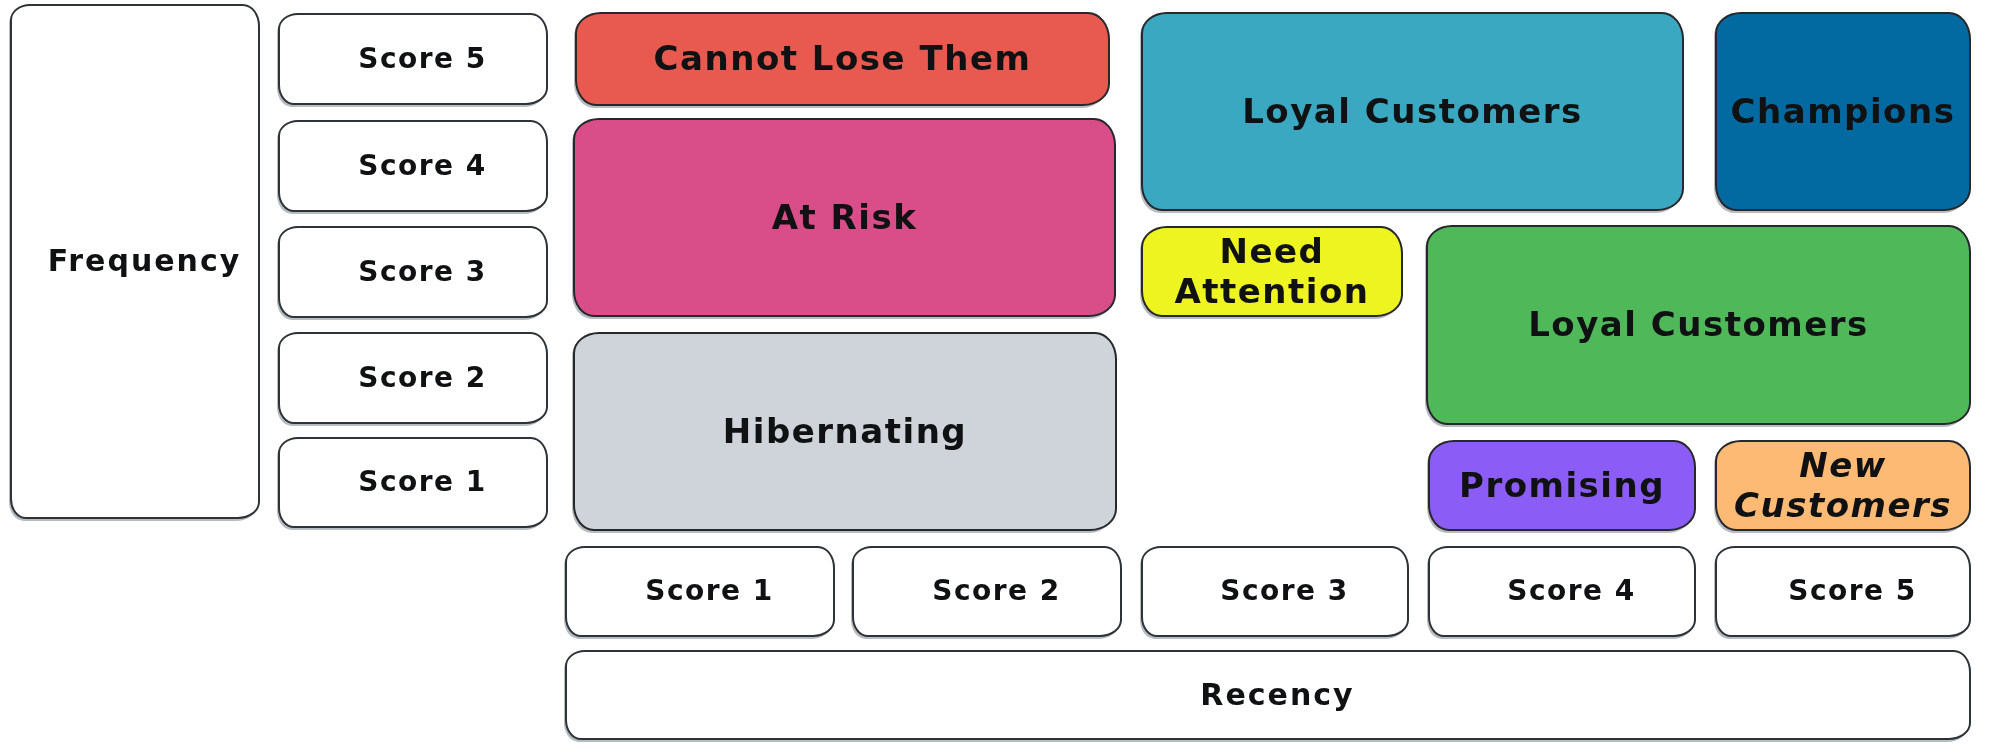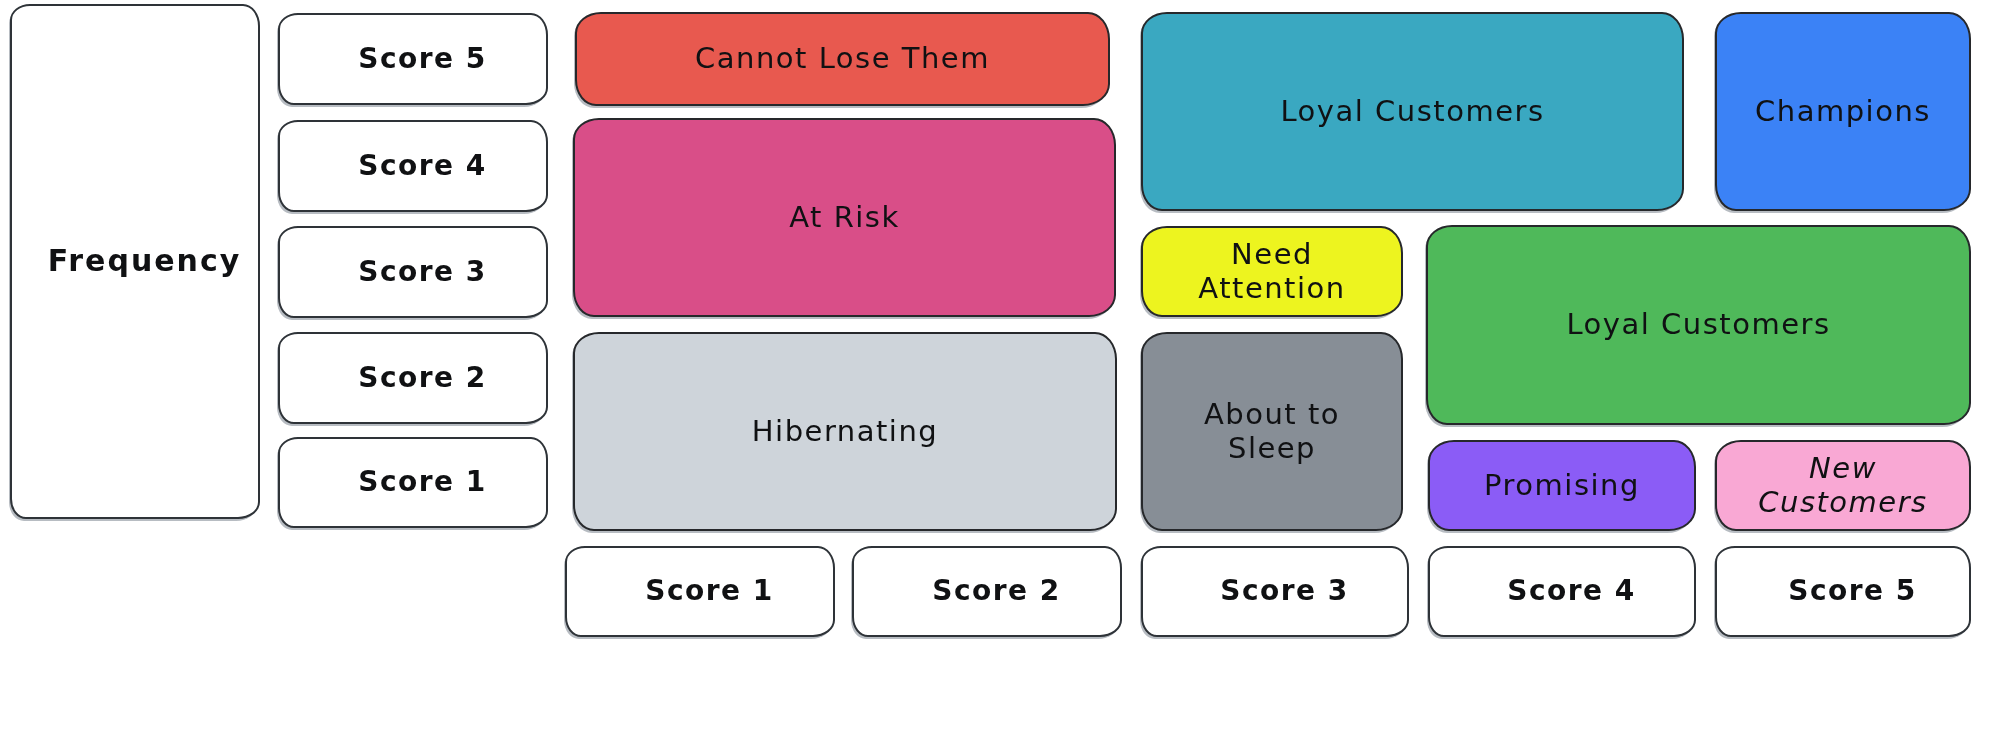--- a/index.html
+++ b/index.html
@@ -30,22 +30,22 @@
   .chip {
     background: #ffffff;
     border-radius: 20px 17px 22px 16px / 16px 22px 17px 20px;
     font-size: 28px;
     font-weight: 600;
     letter-spacing: 1.5px;
   }
   .seg {
     border-radius: 26px 22px 27px 21px / 21px 27px 22px 26px;
     border-color: #26282b;
-    font-size: 29px;
-    font-weight: 400;
+    font-size: 34px;
+    font-weight: 700;
     letter-spacing: 1.5px;
     padding: 0 22px;
   }
   .axis-label {
     font-size: 30px;
     font-weight: 600;
     letter-spacing: 2px;
   }
   .italic { font-style: italic; }
 </style>
@@ -83,54 +83,54 @@
   </div>
 
   <div class="box seg" style="left: 573px; top: 332px; width: 544px; height: 199px; background: rgb(206, 212, 218);">
     <span>Hibernating</span>
   </div>
 
   <div class="box seg" style="left: 1141px; top: 12px; width: 543px; height: 199px; background: rgb(58, 168, 193);">
     <span>Loyal Customers</span>
   </div>
 
-  <div class="box seg" style="left: 1715px; top: 12px; width: 256px; height: 199px; background: #3b82f6;">
+  <div class="box seg" style="left: 1715px; top: 12px; width: 256px; height: 199px; background: #0369a1;">
     <span>Champions</span>
   </div>
 
   <div class="box seg" style="left: 1141px; top: 226px; width: 262px; height: 91px; background: rgb(237, 244, 31);">
     <span>Need Attention</span>
   </div>
 
   <div class="box seg" style="left: 1426px; top: 225px; width: 545px; height: 200px; background: rgb(79, 185, 90);">
     <span>Loyal Customers</span>
   </div>
 
-  <div class="box seg" style="left: 1141px; top: 332px; width: 262px; height: 199px; background: rgb(135, 142, 150);">
-    <span>About to Sleep</span>
-  </div>
 
   <div class="box seg" style="left: 1428px; top: 440px; width: 268px; height: 91px; background: #8b5cf6;">
     <span>Promising</span>
   </div>
 
-  <div class="box seg" style="left: 1715px; top: 440px; width: 256px; height: 91px; background: #f9a8d4;">
+  <div class="box seg" style="left: 1715px; top: 440px; width: 256px; height: 91px; background: #fdba74;">
     <span class="italic">New Customers</span>
   </div>
 
   <div class="box chip" style="left:565px; top:546px; width:270px; height:91px;">
     <span>Score 1</span>
   </div>
   <div class="box chip" style="left:852px; top:546px; width:270px; height:91px;">
     <span>Score 2</span>
   </div>
   <div class="box chip" style="left:1141px; top:546px; width:268px; height:91px;">
     <span>Score 3</span>
   </div>
   <div class="box chip" style="left:1428px; top:546px; width:268px; height:91px;">
     <span>Score 4</span>
   </div>
   <div class="box chip" style="left:1715px; top:546px; width:256px; height:91px;">
     <span>Score 5</span>
   </div>
 
+  <div class="box chip" style="left:565px; top:650px; width:1406px; height:90px;">
+    <span class="axis-label">Recency</span>
+  </div>
 
 </div>
 
 </body></html>

